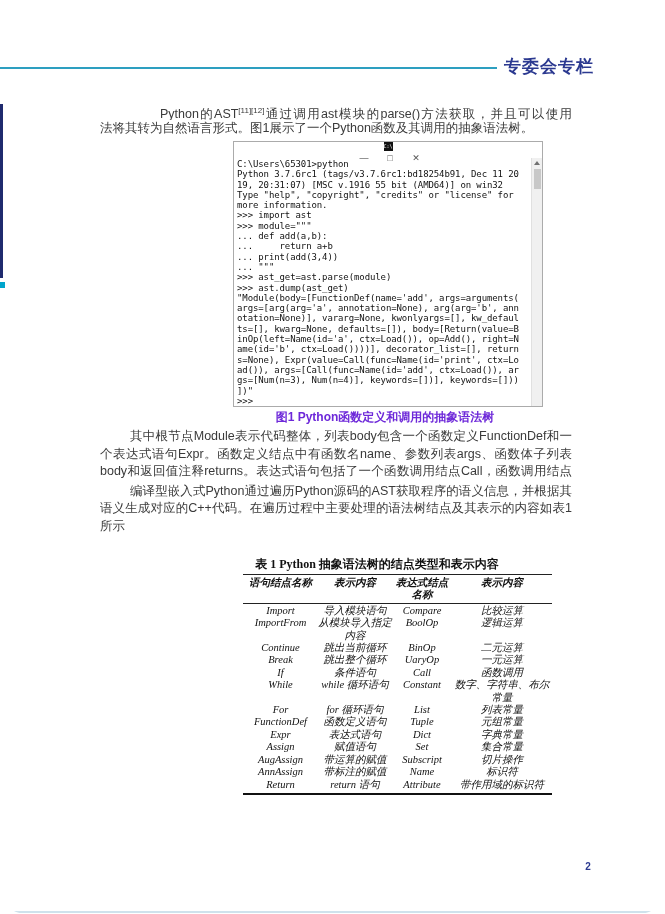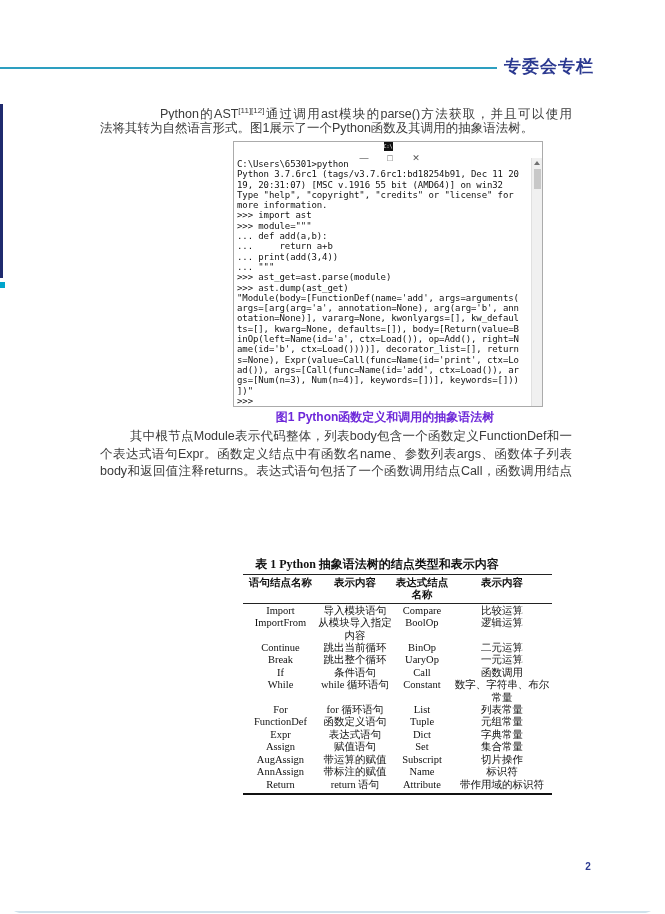--- a/index.html
+++ b/index.html
@@ -73,21 +73,21 @@
   }
   .tbl-caption {
     position:absolute; left:222px; top:556px; width:310px; text-align:center;
     font-family:"Liberation Serif", serif; font-size:12px; font-weight:bold; color:#111;
   }
 
   
   .asttable {
     position:absolute; left:243px; top:574px; width:309px;
     font-family:"Liberation Serif", serif; font-size:10.5px; color:#111;
-    border-top:1px solid #222; border-bottom:2px solid #111;
+    border-top:1px solid #222; border-bottom:2px solid #111;font-style:italic;
   }
   .thead { display:flex; font-weight:bold; border-bottom:1.5px solid #222; padding:2px 0 1px; }
   .trow  { display:flex; }
   .tcell { text-align:center; line-height:12.4px; }
   .tc1 { width:75px; }  .tc2 { width:74px; }  .tc3 { width:60px; }  .tc4 { width:100px; }
   .tbody-wrap { padding:1px 0 2px; }
 
   
   .page-number {
     position:absolute; left:578px; top:861px; width:20px; text-align:center;
@@ -157,20 +157,28 @@
 
   <div class="textcol tc-p2">
     <div>
       <div class="tline ind2">其中根节点Module表示代码整体，列表body包含一个函数定义FunctionDef和一</div>
       <div>
 
       <div class="tline">个表达式语句Expr。函数定义结点中有函数名name、参数列表args、函数体子列表</div>
           <div class="tline">body和返回值注释returns。表达式语句包括了一个函数调用结点Call，函数调用结点</div>
         </div>
     </div>
+    <div class="para3">
+      <div class="tline ind2">编译型嵌入式Python通过遍历Python源码的AST获取程序的语义信息，并根据其</div>
+      <div>
+
+      <div class="tline">语义生成对应的C++代码。在遍历过程中主要处理的语法树结点及其表示的内容如表1</div>
+        </div>
+      <div class="tline lastline">所示</div>
+    </div>
   </div>
 
   <div class="tbl-caption">表 1 Python 抽象语法树的结点类型和表示内容</div>
 
   <div class="asttable">
     <div class="thead">
       <div class="tcell tc1">语句结点名称</div>
       <div class="tcell tc2">表示内容</div>
       <div class="tcell tc3">表达式结点名称</div>
       <div class="tcell tc4">表示内容</div>

